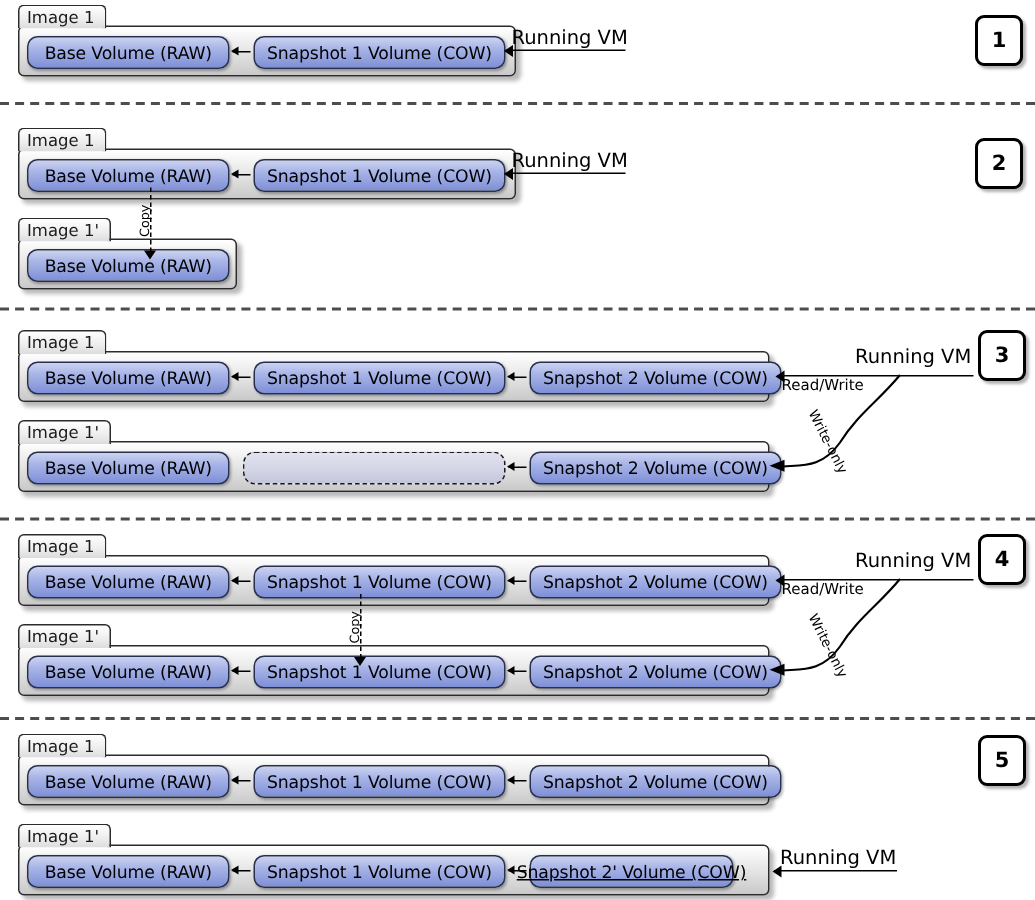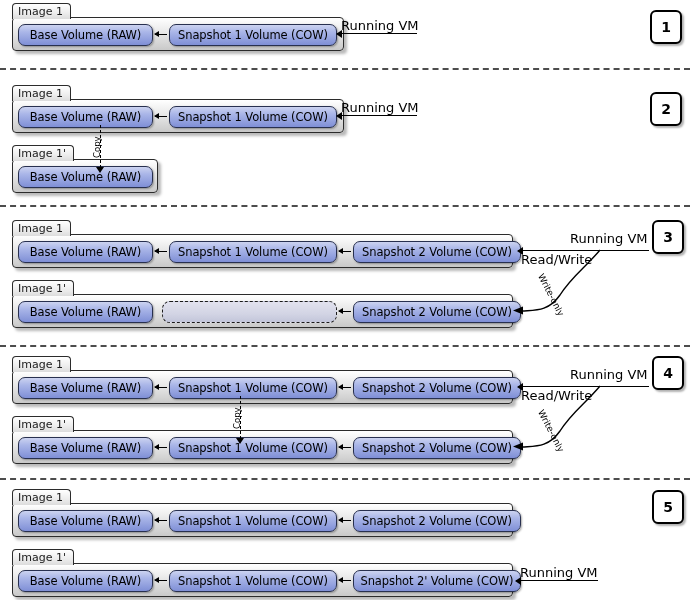--- a/index.html
+++ b/index.html
@@ -99,21 +99,21 @@
     border-top:4px solid transparent;
     border-bottom:4px solid transparent;
     border-right:6px solid #000;
   }
   .vmlabel{
     position:absolute;
     font-size:13px;color:#000;white-space:nowrap;
   }
   .edgelabel{
     position:absolute;
-    font-size:13px;color:#000;white-space:nowrap;text-align:center;
+    font-size:10px;color:#000;white-space:nowrap;text-align:center;
   }
   
   .copyline{
     position:absolute;
     width:0;
     border-left:1px dashed #000;
   }
   .copyhead{
     position:absolute;
     border-left:4px solid transparent;
@@ -250,20 +250,20 @@
     <div class="link" style="left:326px;top:16px;width:12px;"></div>
     <div class="vol" style="left:340px;top:6px;width:168px;">Snapshot 2 Volume (COW)</div>
   </div>
 
   <div class="pkg" style="left:12px;top:563px;width:501px;height:34px;">
     <div class="pkg-tab">Image 1'</div>
     <div class="vol" style="left:5px;top:6px;width:135px;">Base Volume (RAW)</div>
     <div class="link" style="left:142px;top:16px;width:12px;"></div>
     <div class="vol" style="left:156px;top:6px;width:168px;">Snapshot 1 Volume (COW)</div>
     <div class="link" style="left:326px;top:16px;width:12px;"></div>
-    <div class="vol" style="left:340px;top:6px;width:168px;">Snapshot 2' Volume (COW)</div>
+    <div class="vol" style="left:340px;top:6px;width:136px;text-decoration:underline;">Snapshot 2' Volume (COW)</div>
   </div>
 
   <div class="vmline" style="left:516px;top:580px;width:82px;"></div>
   <div class="vmlabel" style="left:520px;top:565px;">Running VM</div>
 
   <div class="num-badge" style="left:652px;top:490px;">5</div>
 </div>
 
 </body></html>

